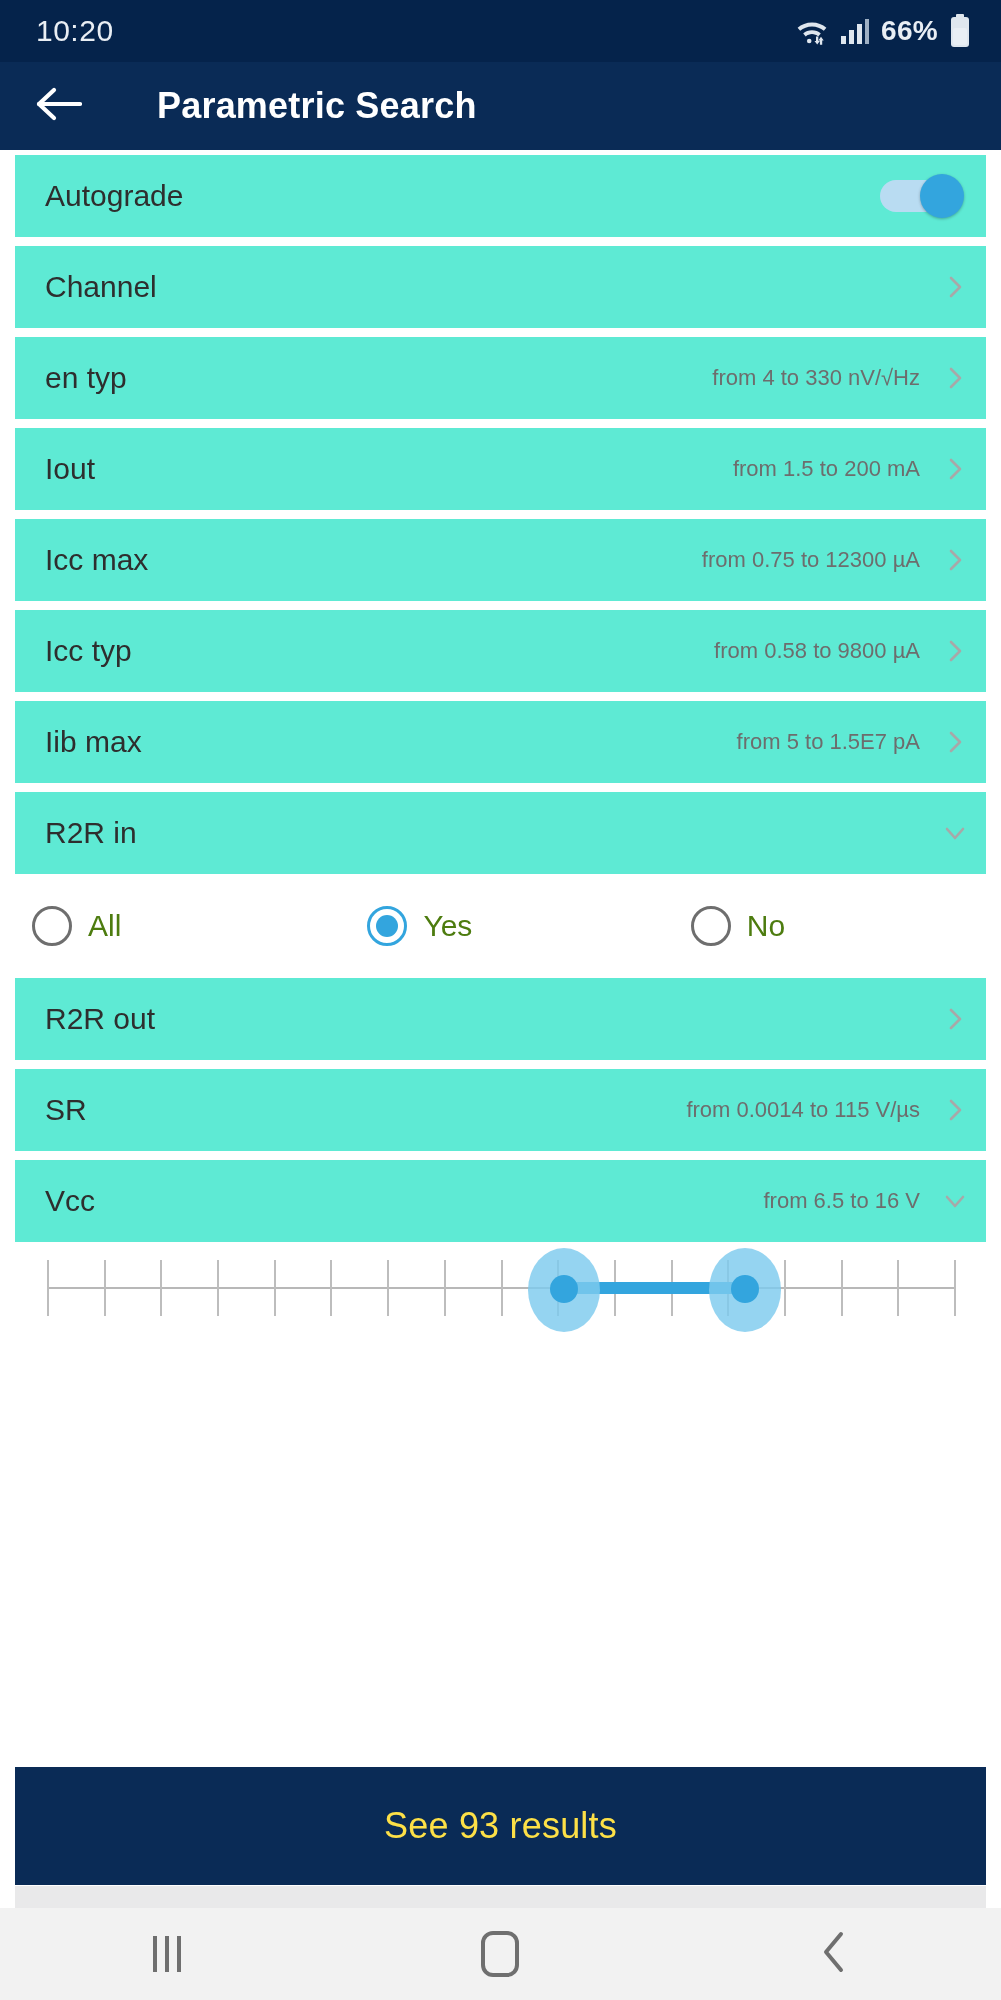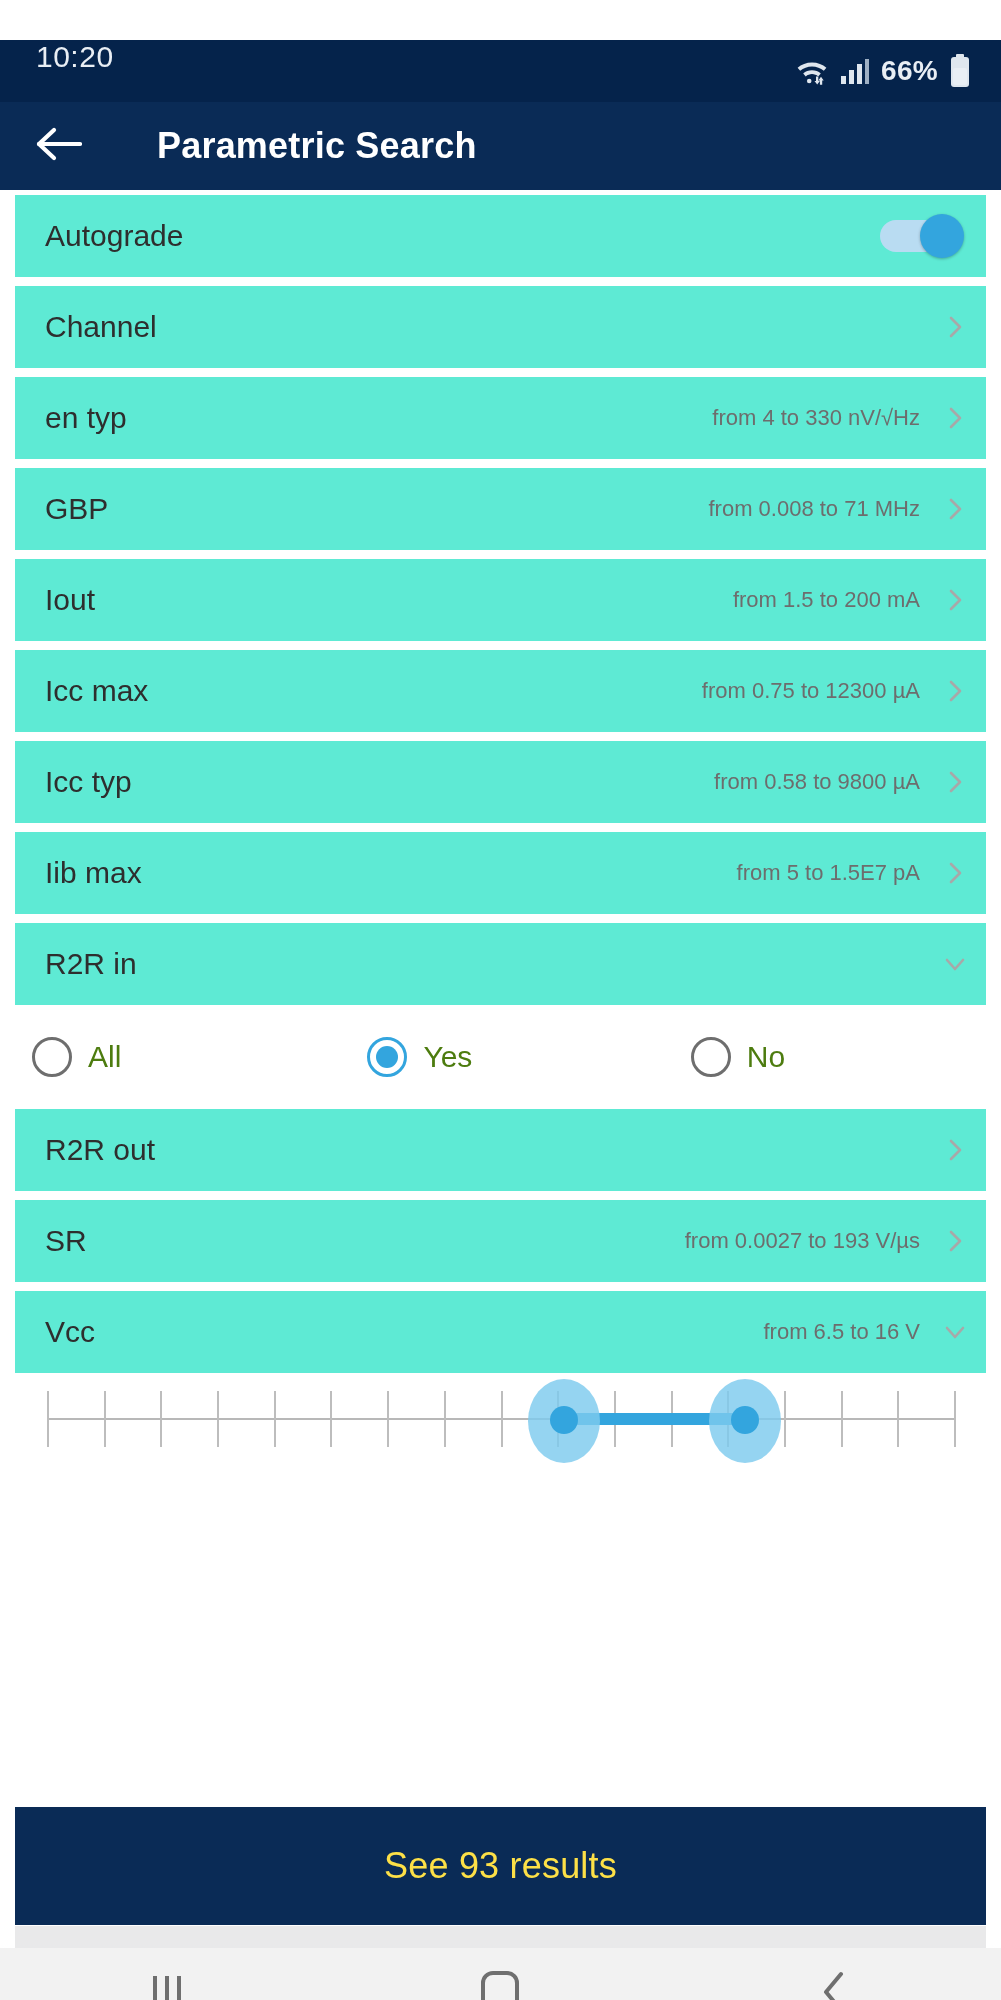--- a/index.html
+++ b/index.html
@@ -11,24 +11,24 @@
   }
 
   #screen { position:relative; width:1001px; height:2000px; background:#ffffff; }
 
   
   .statusbar {
     position:relative;
     height:62px;
     background:#05234b;
     display:flex;
+    align-items:center;
     justify-content:space-between;
     padding:0 30px 0 36px;
     color:#e8edf3;
-    margin-top:40px;
   }
   .status-clock { font-size:30px; letter-spacing:0.5px; font-weight:400; color:#e9eef4; }
   .status-right { display:flex; align-items:center; gap:11px;font-weight:bold; }
   .status-right svg { display:block; }
   .status-batt-pct { font-size:28px; color:#e9eef4; letter-spacing:0.3px; }
 
   
   .appbar {
     height:88px;
     background:#0a2b56;
@@ -219,30 +219,20 @@
         <span class="chev">
           <svg width="26" height="26" viewBox="0 0 26 26">
             <path d="M9 4 L18 13 L9 22" fill="none" stroke="#a8a8a8" stroke-width="2.6" stroke-linecap="round" stroke-linejoin="round"></path>
           </svg>
         </span>
       </div>
       <div class="row">
         <span class="row-label">en typ</span>
         <span class="row-spacer"></span>
         <span class="row-value">from 4 to 330 nV/√Hz</span>
-        <span class="chev">
-          <svg width="26" height="26" viewBox="0 0 26 26">
-            <path d="M9 4 L18 13 L9 22" fill="none" stroke="#a8a8a8" stroke-width="2.6" stroke-linecap="round" stroke-linejoin="round"></path>
-          </svg>
-        </span>
-      </div>
-      <div class="row">
-        <span class="row-label">GBP</span>
-        <span class="row-spacer"></span>
-        <span class="row-value">from 0.008 to 71 MHz</span>
         <span class="chev">
           <svg width="26" height="26" viewBox="0 0 26 26">
             <path d="M9 4 L18 13 L9 22" fill="none" stroke="#a8a8a8" stroke-width="2.6" stroke-linecap="round" stroke-linejoin="round"></path>
           </svg>
         </span>
       </div>
       <div class="row">
         <span class="row-label">Iout</span>
         <span class="row-spacer"></span>
         <span class="row-value">from 1.5 to 200 mA</span>
@@ -310,21 +300,21 @@
         <span class="row-spacer"></span>
         <span class="chev">
           <svg width="26" height="26" viewBox="0 0 26 26">
             <path d="M9 4 L18 13 L9 22" fill="none" stroke="#a8a8a8" stroke-width="2.6" stroke-linecap="round" stroke-linejoin="round"></path>
           </svg>
         </span>
       </div>
       <div class="row">
         <span class="row-label">SR</span>
         <span class="row-spacer"></span>
-        <span class="row-value">from 0.0027 to 193 V/µs</span>
+        <span class="row-value">from 0.0014 to 115 V/µs</span>
         <span class="chev">
           <svg width="26" height="26" viewBox="0 0 26 26">
             <path d="M9 4 L18 13 L9 22" fill="none" stroke="#a8a8a8" stroke-width="2.6" stroke-linecap="round" stroke-linejoin="round"></path>
           </svg>
         </span>
       </div>
       <div class="row">
         <span class="row-label">Vcc</span>
         <span class="row-spacer"></span>
         <span class="row-value">from 6.5 to 16 V</span>

